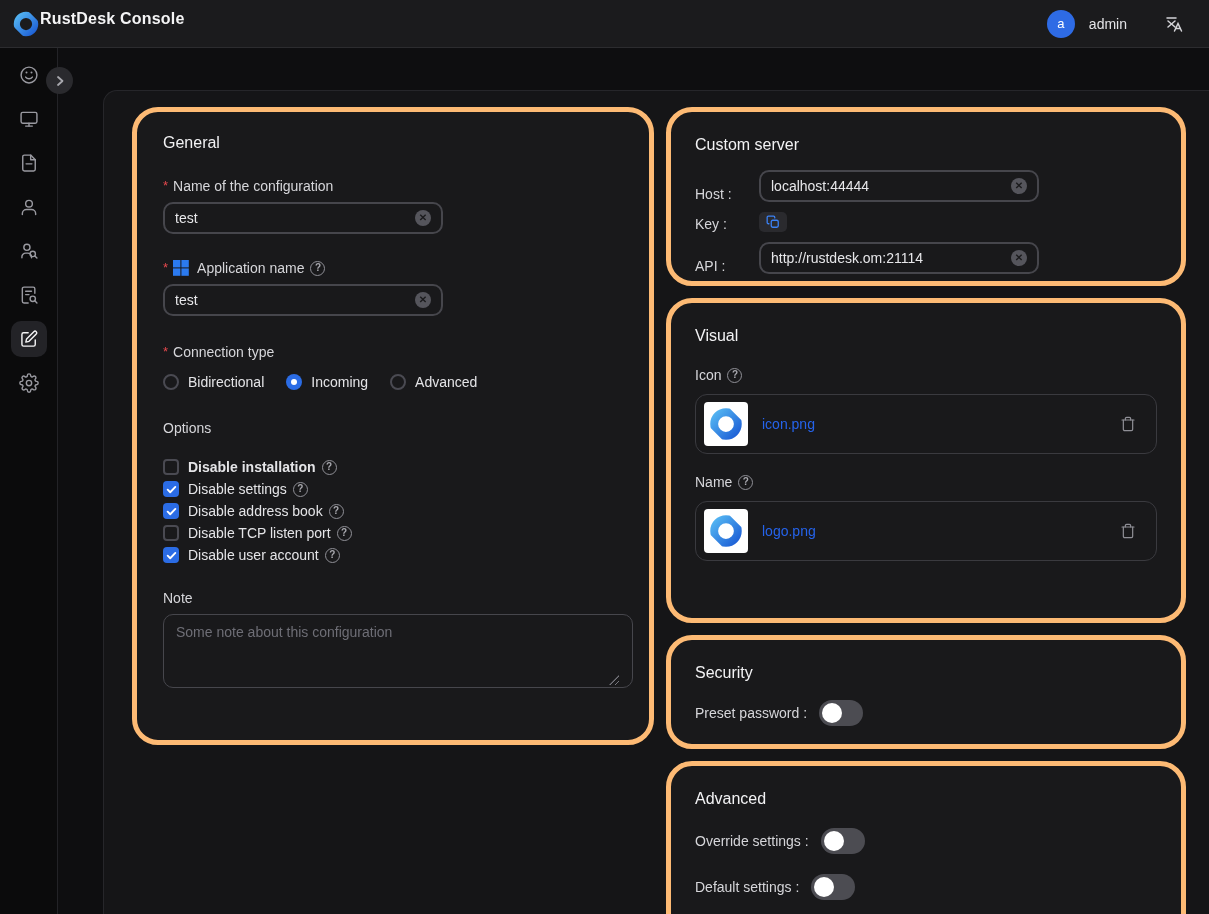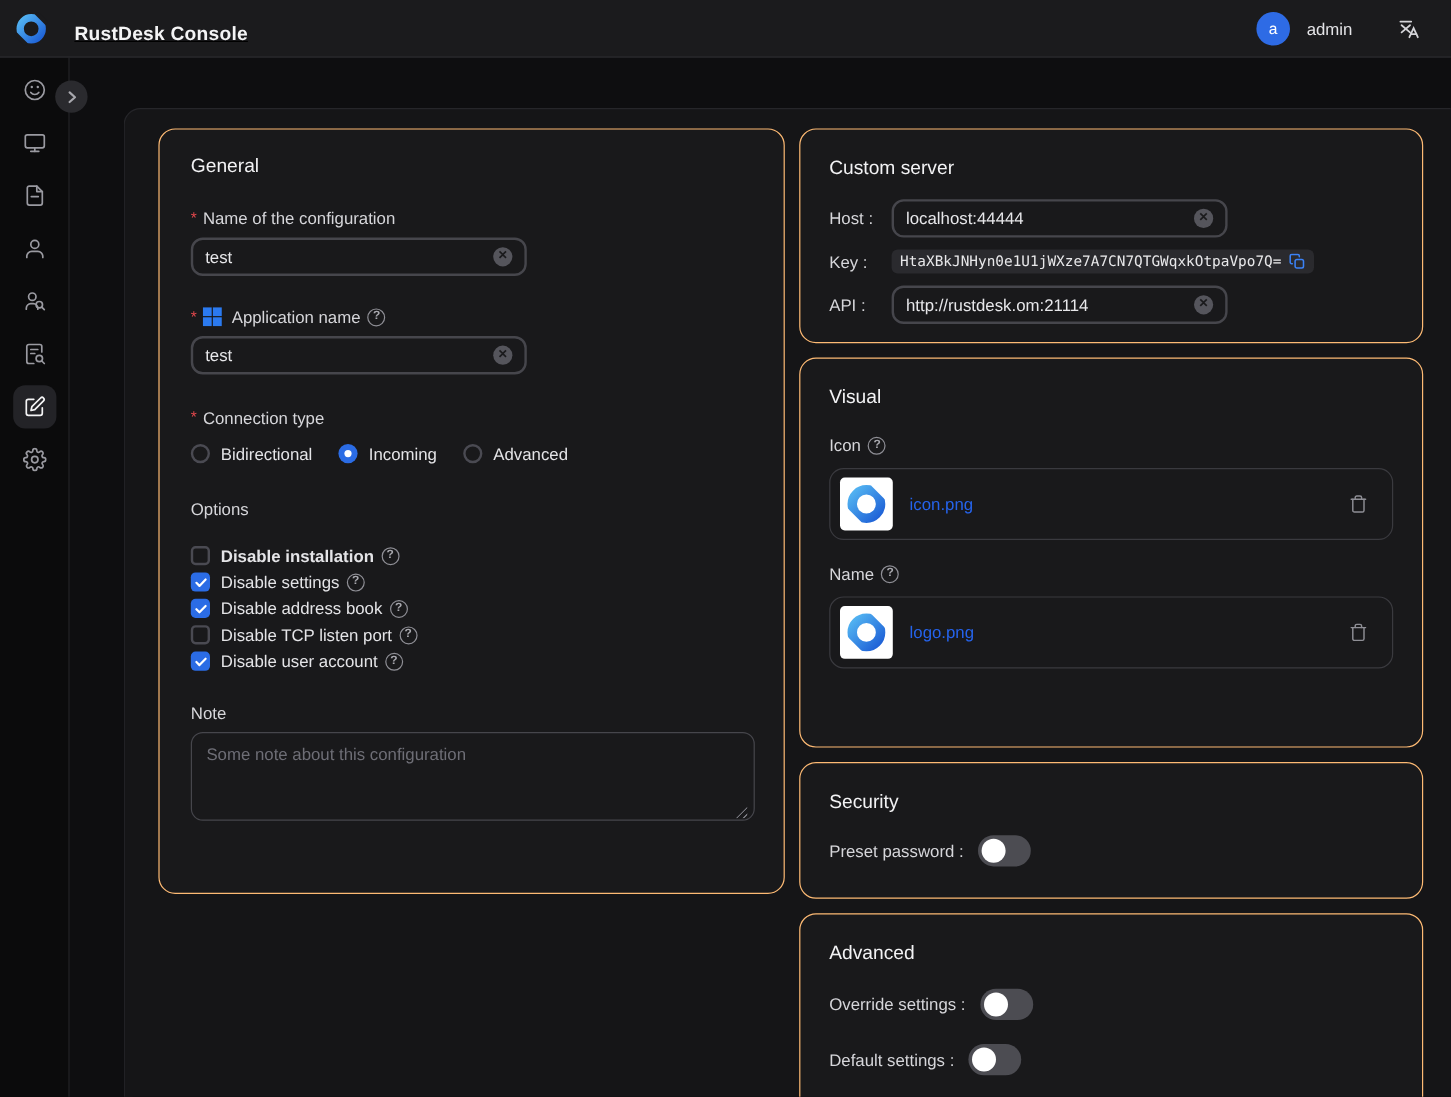--- a/index.html
+++ b/index.html
@@ -3,21 +3,21 @@
 <meta charset="utf-8">
 <style>
   * { margin:0; padding:0; box-sizing:border-box; }
   html,body { width:1209px; height:914px; overflow:hidden; background:#0e0e10;
               font-family:"Liberation Sans", sans-serif; }
 
   
   .topbar { position:absolute; left:0; top:0; width:1209px; height:48px;
             background:#1b1b1d; border-bottom:1px solid #2c2c2f;
             display:flex; align-items:center; padding:0 24px 0 12px; z-index:5; }
-  .brand { display:flex; align-items:flex-end; gap:22px;text-decoration:underline; }
+  .brand { display:flex; align-items:flex-start; gap:0; }
   .brand-title { color:#f4f4f5; font-size:16px; font-weight:700; letter-spacing:.2px; }
   .topbar-right { margin-left:auto; display:flex; align-items:center; gap:14px; }
   .avatar { width:28px; height:28px; border-radius:50%; background:#2e6be5; color:#fff;
             display:flex; align-items:center; justify-content:center; font-size:13px; }
   .username { color:#e4e4e7; font-size:14px; }
   .lang-btn { margin-left:22px; display:flex; align-items:center; }
 
   
   .sidebar { position:absolute; left:0; top:48px; bottom:0; width:58px;
              background:#0b0b0c; border-right:1px solid #232327;
@@ -29,21 +29,21 @@
   .side-item.active .box { background:#232327; color:#f4f4f5; }
   .expand-btn { position:absolute; left:46px; top:67px; width:27px; height:27px; border-radius:50%;
                 background:#2a2a2e; display:flex; align-items:center; justify-content:center;
                 color:#a8a8ae; z-index:6; }
 
   
   .panel { position:absolute; left:103px; top:90px; right:0; bottom:0;
            background:#151517; border-top-left-radius:14px;
            border-top:1px solid #26262a; border-left:1px solid #26262a; overflow:hidden; }
 
-  .card { position:absolute; background:#19191b; border:1px solid #fdba74; border-radius:14px;
+  .card { position:absolute; background:#19191b; border:5px solid #fdba74; border-radius:26px;
           padding:22px 26px; }
   .card-title { color:#f2f2f4; font-size:16px; font-weight:500; }
 
   #card-general  { left:28px;  top:16px; width:522px; height:638px; }
   #card-server   { left:562px; top:16px; width:520px; height:179px; padding:24px; }
   #card-visual   { left:562px; top:207px; width:520px; height:325px; padding:24px; }
   #card-security { left:562px; top:544px; width:520px; height:114px; padding:24px; }
   #card-advanced { left:562px; top:670px; width:520px; height:220px; padding:24px; }
 
   .lbl { font-size:14px; color:#d6d6da; }
@@ -83,21 +83,21 @@
   .note-wrap { position:relative; margin-top:8px; }
   .note-wrap textarea { width:470px; height:74px; background:transparent; border:1px solid #46464c;
             border-radius:10px; padding:9px 12px; resize:none; outline:none;
             color:#e7e7ea; font-size:14px; font-family:"Liberation Sans", sans-serif; }
   .note-wrap textarea::placeholder { color:#6e6e76; }
   .grip { position:absolute; right:4px; bottom:7px; width:10px; height:10px;
           background:repeating-linear-gradient(135deg, transparent 0 3px, #77777e 3px 4px);
           clip-path:polygon(100% 0, 0 100%, 100% 100%); }
 
   
-  .srv-row { display:flex; align-items:center; margin-top:10px; }
+  .srv-row { display:flex; align-items:flex-end; margin-top:10px;gap:12px; }
   .srv-row .lbl { width:52px; flex:0 0 auto; }
   .key-box { display:inline-flex; align-items:center; gap:6px; background:#2a2a2e;
              border-radius:5px; padding:3px 7px; }
   .key-text { font-family:"DejaVu Sans Mono", monospace; font-size:12px; color:#e8e8ea;
               white-space:nowrap; }
 
   
   .file-row { margin-top:11px; height:60px; border:1px solid #3a3a3f; border-radius:12px;
               display:flex; align-items:center; padding:0 20px 0 8px; }
   .thumb { width:44px; height:44px; background:#fff; border-radius:4px; display:flex;
@@ -346,21 +346,20 @@
       <span class="lbl">Host :</span>
       <div class="input">
         <input value="localhost:44444" style="">
         <span class="clear-btn">✕</span>
       </div>
     </div>
 
     <div class="srv-row">
       <span class="lbl">Key :</span>
       <span class="key-box">
-        <span class="key-text">HtaXBkJNHyn0e1U1jWXze7A7CN7QTGWqxkOtpaVpo7Q=</span>
         <span>
           <svg width="14" height="14" viewBox="0 0 24 24" fill="none" stroke="#3b82f6" stroke-width="2.2" stroke-linecap="round" stroke-linejoin="round">
               <rect x="9" y="9" width="12" height="12" rx="2.5"></rect>
               <path d="M5 15H4a2 2 0 0 1-2-2V4a2 2 0 0 1 2-2h9a2 2 0 0 1 2 2v1"></path>
             </svg>
         </span>
       </span>
     </div>
 
     <div class="srv-row">

